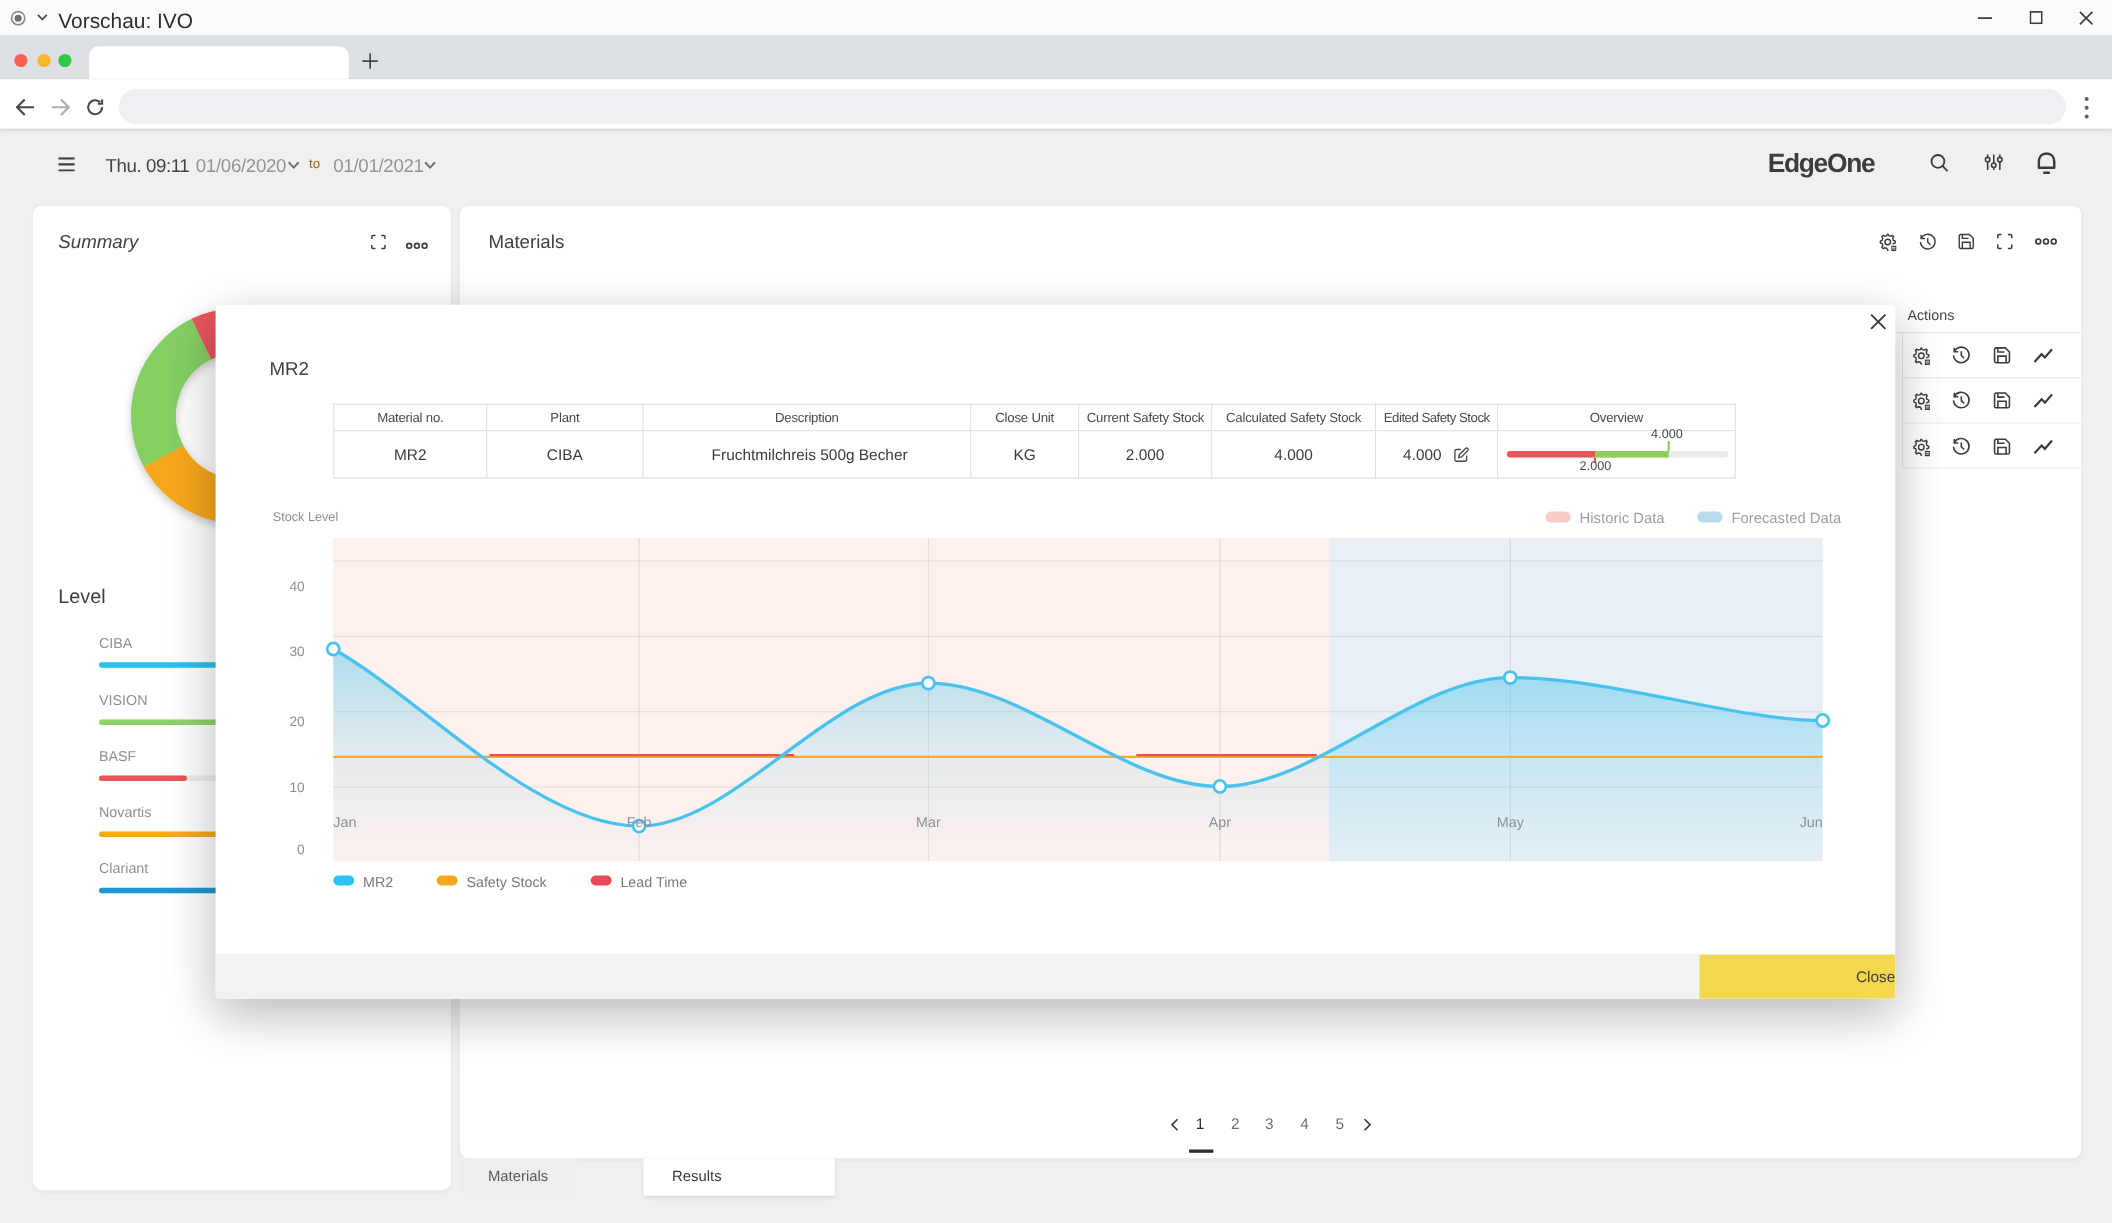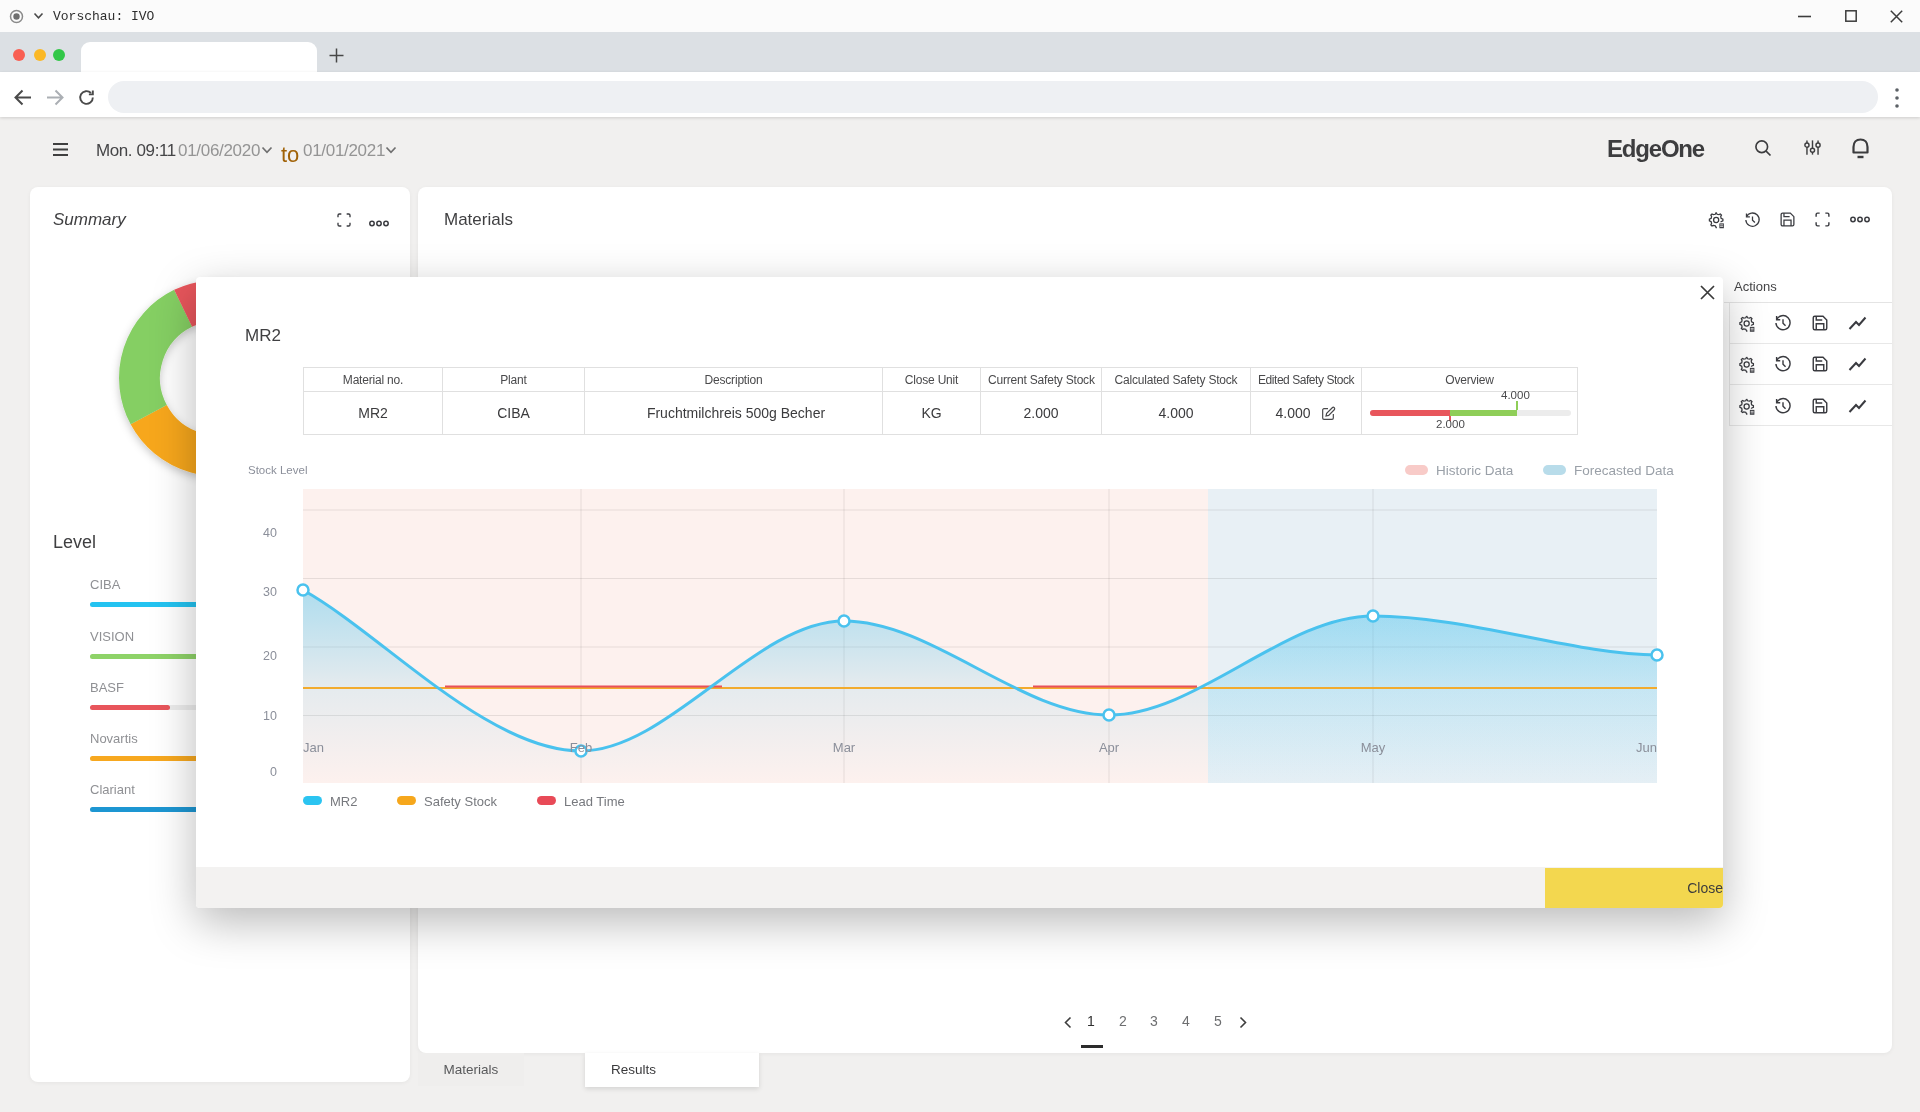--- a/index.html
+++ b/index.html
@@ -55,21 +55,21 @@
 <body>
 
 <div class="abs" id="titlebar">
   <svg class="ico" style="left:9px;top:9px" width="15" height="15" viewBox="0 0 15 15">
     <circle cx="7.5" cy="7.5" r="6" fill="none" stroke="#8a8a8a" stroke-width="1.5"></circle>
     <circle cx="7.5" cy="7.5" r="3.2" fill="#6f6f6f"></circle>
   </svg>
   <svg class="ico" style="left:33px;top:12px" width="11" height="8" viewBox="0 0 11 8">
     <polyline points="1.5,1.5 5.5,5.8 9.5,1.5" fill="none" stroke="#4a4a4a" stroke-width="1.6"></polyline>
   </svg>
-  <div class="abs" style="left:53px;top:9px;font-size:13px;color:#2e2e2e;font-family:Liberation Mono, monospace;">Vorschau: IVO</div>
+  <div class="abs" style="left:53px;top:9px;font-size:19px;color:#2e2e2e;">Vorschau: IVO</div>
   <svg class="ico" style="left:1798px;top:15px" width="13" height="3" viewBox="0 0 13 3">
       <line x1="0" y1="1.5" x2="13" y2="1.5" stroke="#3c3c3c" stroke-width="1.6"></line>
     </svg>
   <svg class="ico" style="left:1845px;top:10px" width="12" height="12" viewBox="0 0 12 12">
       <rect x="0.8" y="0.8" width="10.4" height="10.4" fill="none" stroke="#3c3c3c" stroke-width="1.5"></rect>
     </svg>
   <svg class="ico" style="left:1890px;top:10px" width="13" height="13" viewBox="0 0 13 13">
       <path d="M0.8,0.8 L12.2,12.2 M12.2,0.8 L0.8,12.2" stroke="#3c3c3c" stroke-width="1.5"></path>
     </svg>
 </div>
@@ -98,26 +98,26 @@
 <svg class="abs" style="left:1893px;top:87px" width="8" height="22" viewBox="0 0 8 22">
   <circle cx="4" cy="3" r="1.8" fill="#5c6166"></circle>
     <circle cx="4" cy="11" r="1.8" fill="#5c6166"></circle>
     <circle cx="4" cy="19" r="1.8" fill="#5c6166"></circle>
 </svg>
 
 <div class="abs" id="appheader">
   <svg class="ico" style="left:53px;top:26px" width="15" height="13" viewBox="0 0 15 13">
     <path d="M0,1 H15 M0,6.5 H15 M0,12 H15" stroke="#3f3f3f" stroke-width="2"></path>
   </svg>
-  <div class="abs" style="left:96px;top:24px;font-size:17px;letter-spacing:-0.4px;color:#454547;">Mon. 09:11</div>
+  <div class="abs" style="left:96px;top:24px;font-size:17px;letter-spacing:-0.4px;color:#454547;">Thu. 09:11</div>
   <div class="abs" style="left:178px;top:24px;font-size:17px;letter-spacing:-0.3px;color:#949494;">01/06/2020</div>
   <svg class="ico" style="left:261px;top:29px" width="12" height="9" viewBox="0 0 12 9">
       <polyline points="1.5,1.5 6,6.3 10.5,1.5" fill="none" stroke="#6f6f6f" stroke-width="1.7"></polyline>
     </svg>
-  <div class="abs" style="left:281px;top:25px;font-size:22px;color:#a16207;">to</div>
+  <div class="abs" style="left:281px;top:25px;font-size:12px;color:#a16207;">to</div>
   <div class="abs" style="left:303px;top:24px;font-size:17px;letter-spacing:-0.3px;color:#949494;">01/01/2021</div>
   <svg class="ico" style="left:385px;top:29px" width="12" height="9" viewBox="0 0 12 9">
       <polyline points="1.5,1.5 6,6.3 10.5,1.5" fill="none" stroke="#6f6f6f" stroke-width="1.7"></polyline>
     </svg>
 
   <div class="abs" style="left:1607px;top:18px;font-size:24px;font-weight:bold;color:#3d3d3f;letter-spacing:-1.2px;">EdgeOne</div>
   <svg class="ico" style="left:1753px;top:21px" width="20" height="20" viewBox="0 0 24 24">
     <circle cx="10.5" cy="10.5" r="7" fill="none" stroke="#3c3c3e" stroke-width="2"></circle>
     <line x1="15.7" y1="15.7" x2="21" y2="21" stroke="#3c3c3e" stroke-width="2"></line>
   </svg>

